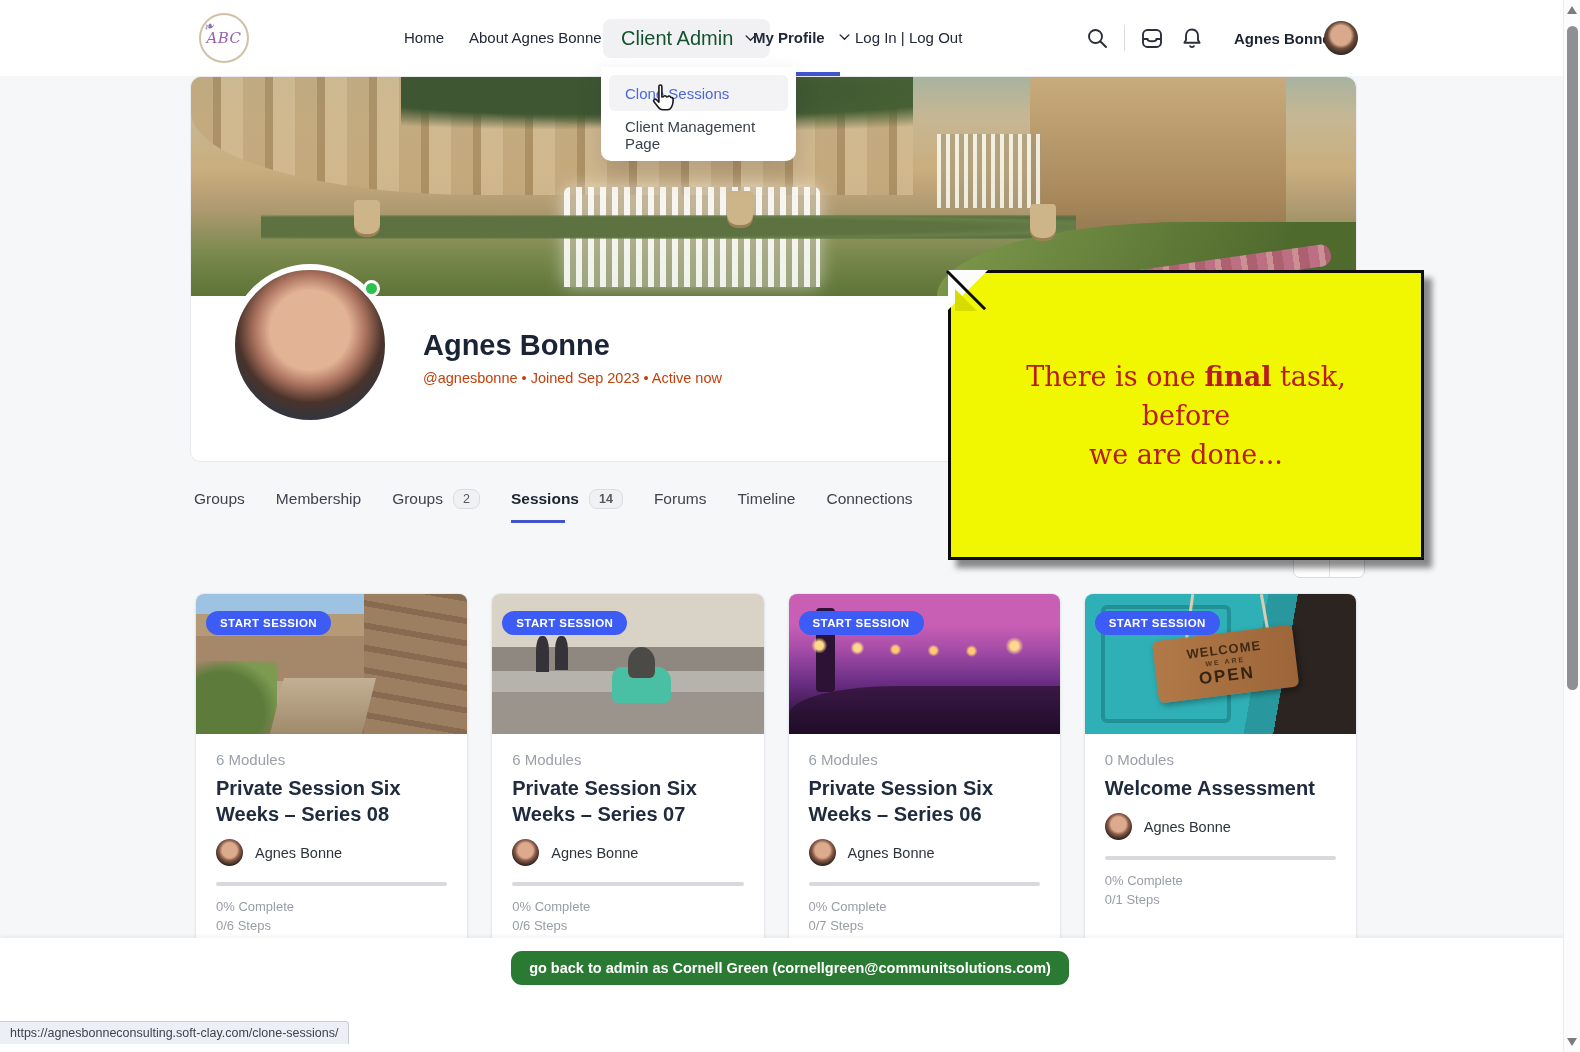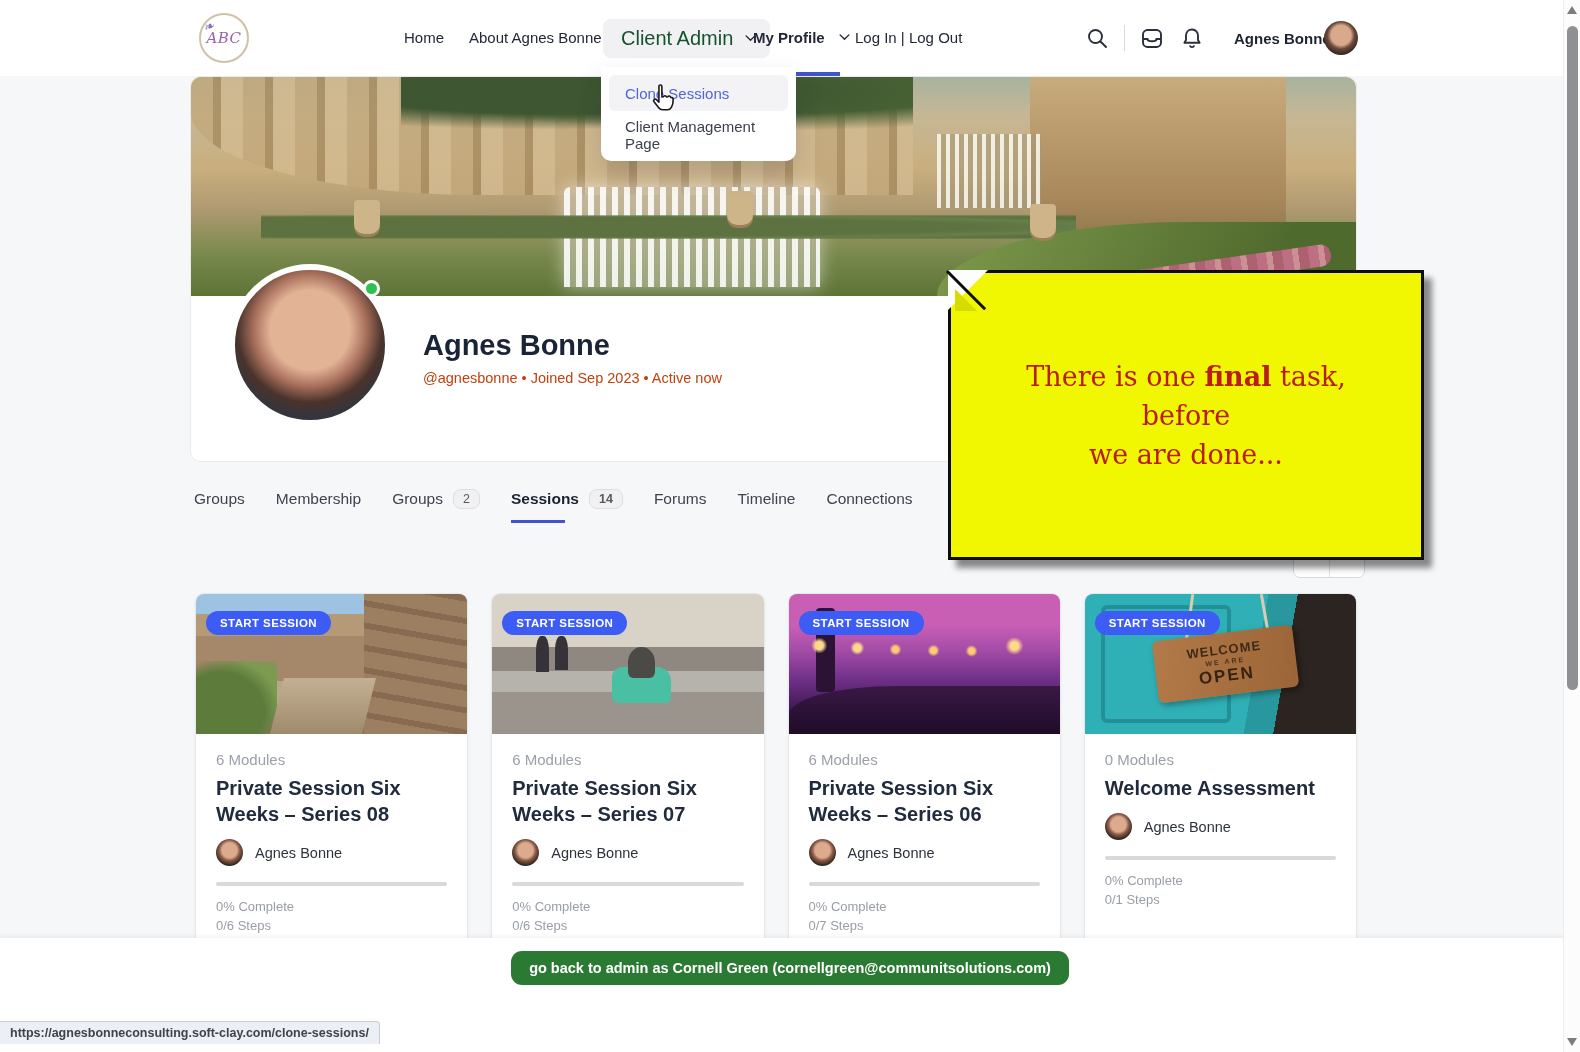--- a/index.html
+++ b/index.html
@@ -129,21 +129,21 @@
 
   
   .admin-bar { position:absolute; left:0; top:938px; width:1580px; height:114px; background:#fff; z-index:80;
     box-shadow:0 -1px 5px rgba(0,0,0,.07); display:flex; flex-direction:column; align-items:center; }
   .admin-msg { margin-top:19px; font-size:15.5px; color:#23272e; }
   .admin-msg b { font-weight:bold; }
   .admin-btn { margin-top:13px; background:#2b7a33; color:#fff; font-weight:bold; font-size:14.5px; border:none;
     border-radius:11px; padding:9px 18px; cursor:pointer; font-family:"Liberation Sans", sans-serif; }
 
   .status-tip { position:absolute; left:0; top:1021px; height:23px; background:#edeff6; border:1px solid #c9ccd4; border-left:none;
-    border-bottom:none; border-radius:0 4px 0 0; display:flex; align-items:center; padding:0 10px; font-size:12.5px; color:#3e434c; z-index:90;font-weight:bold; }
+    border-bottom:none; border-radius:0 4px 0 0; display:flex; align-items:center; padding:0 10px; font-size:12.5px; color:#3e434c; z-index:90; }
 
   
   .scrollbar { position:absolute; right:0; top:0; width:17px; height:1052px; background:#fcfcfc; border-left:1px solid #ededed; z-index:100; }
   .sb-up { position:absolute; left:3px; top:6px; width:0; height:0; border-left:5.5px solid transparent; border-right:5.5px solid transparent; border-bottom:8px solid #7c7c80; }
   .sb-down { position:absolute; left:3px; bottom:6px; width:0; height:0; border-left:5.5px solid transparent; border-right:5.5px solid transparent; border-top:8px solid #7c7c80; }
   .sb-thumb { position:absolute; left:3px; top:26px; width:11px; height:664px; background:#8f9094; border-radius:6px; }
 </style>
 </head>
 <body>
 

